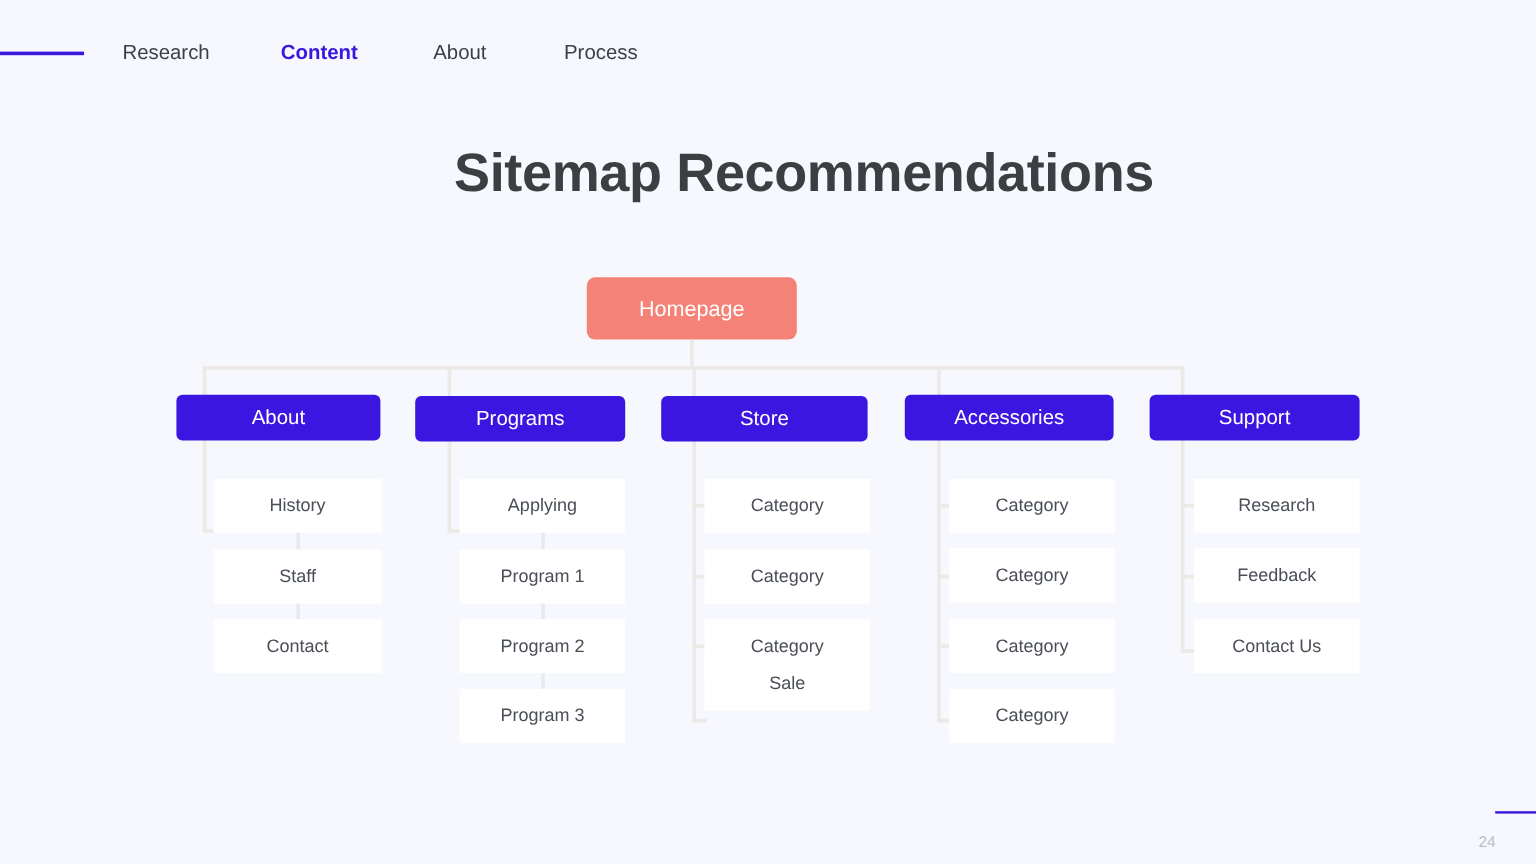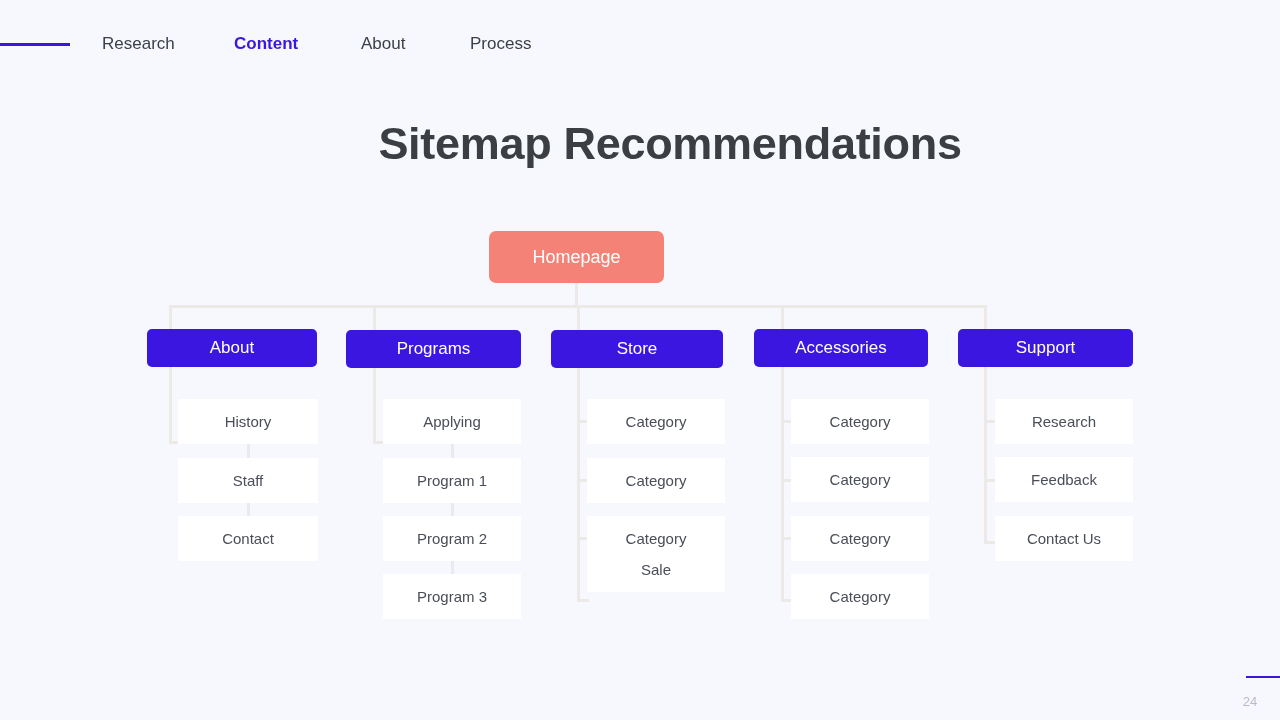--- a/index.html
+++ b/index.html
@@ -131,21 +131,21 @@
     top: 676px;
     width: 34px;
     height: 2px;
     background: #3a16e0;
   }
   #page-number {
     position: absolute;
     left: 1232px;
     top: 694px;
     width: 36px;
-    text-align: center;
+    text-align: left;
     font-size: 13px;
     color: #b9bcc6;
   }
 </style>
 </head>
 <body>
 
 <div id="topnav">
   <div id="nav-rule"></div>
   <div class="nav-item" id="nav-research">Research</div>

